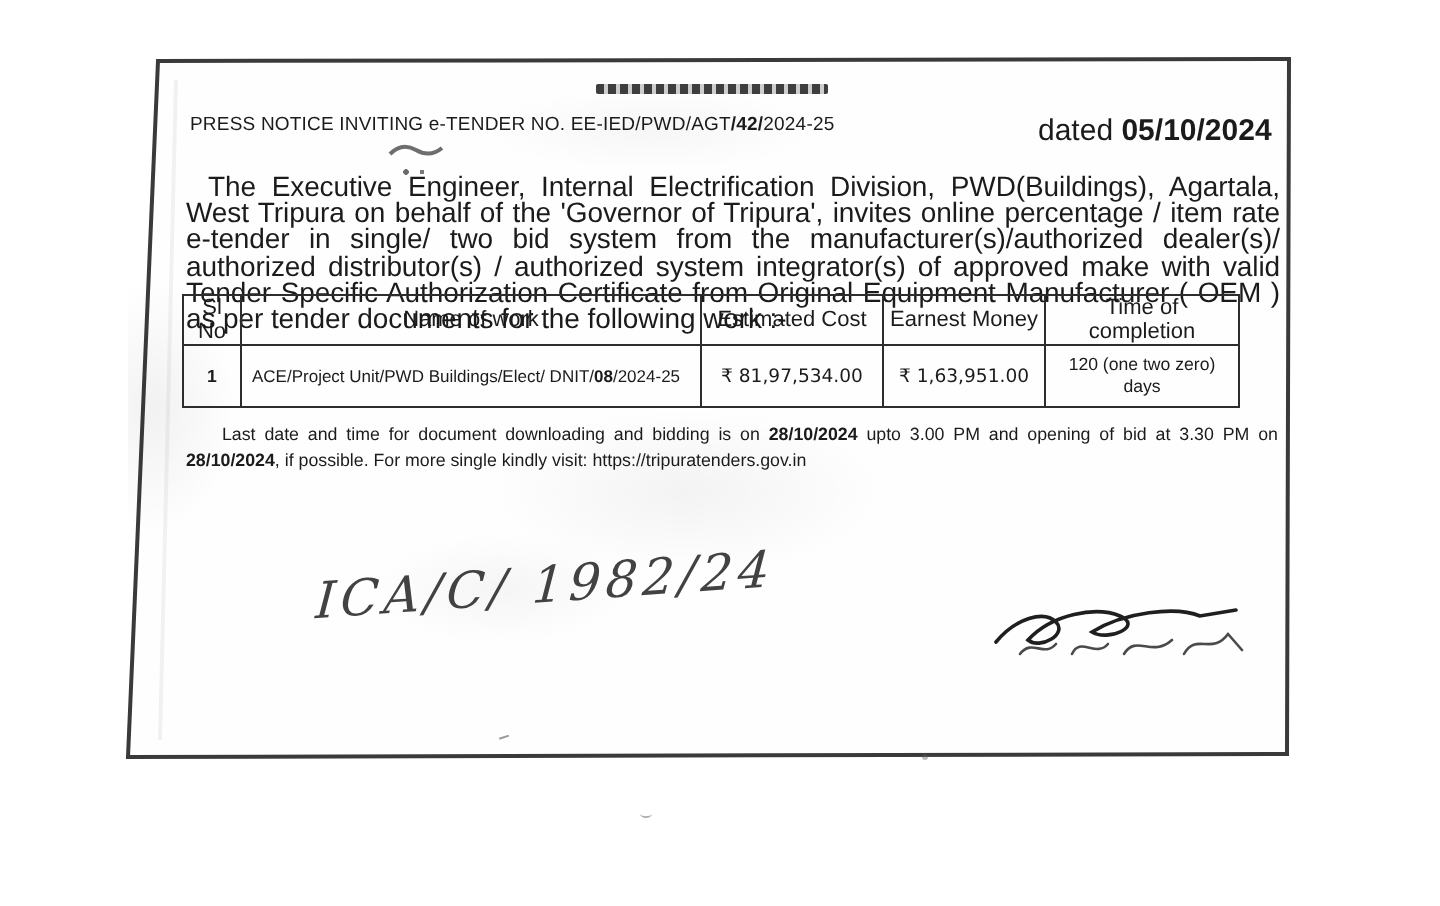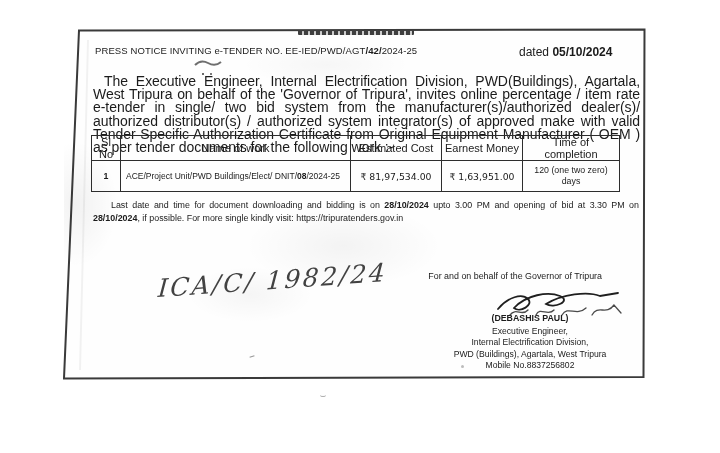--- a/index.html
+++ b/index.html
@@ -11,25 +11,25 @@
   }
   .frame-svg{position:absolute;left:0;top:0;z-index:1;}
   .blotches{
     position:absolute;left:64px;top:30px;width:582px;height:348px;z-index:2;pointer-events:none;
     background:
       radial-gradient(ellipse 140px 60px at 48% 62%, rgba(0,0,0,0.045), transparent 70%),
       radial-gradient(ellipse 90px 40px at 32% 76%, rgba(0,0,0,0.035), transparent 70%),
       radial-gradient(ellipse 120px 30px at 45% 10%, rgba(0,0,0,0.03), transparent 70%),
       radial-gradient(ellipse 60px 90px at 2% 50%, rgba(0,0,0,0.05), transparent 70%);
   }
-  .content{position:absolute;left:0;top:4px;width:720px;height:323px;z-index:3;}
+  .content{position:absolute;left:0;top:16px;width:720px;height:323px;z-index:3;}
 
   .title{position:absolute;left:95px;top:41px;font-size:9.5px;letter-spacing:0.1px;white-space:nowrap;}
   .title b{font-weight:700;}
-  .dated{position:absolute;left:519px;top:41px;font-size:12px;white-space:nowrap;}
+  .dated{position:absolute;left:519px;top:41px;font-size:15px;white-space:nowrap;}
   .dated b{font-weight:700;}
 
   .intro{
     position:absolute;left:93px;top:71px;width:547px;
     font-size:14px;line-height:13.2px;text-align:justify;text-indent:11px;
     letter-spacing:-0.05px;
   }
 
   table.work-table{
     position:absolute;left:91px;top:131px;width:528px;
@@ -144,31 +144,23 @@
           <td class="c-cost">₹ 81,97,534.00</td>
           <td class="c-em">₹ 1,63,951.00</td>
           <td class="c-time">120 (one two zero) days</td>
         </tr>
       </tbody>
     </table>
 
     <div class="schedule"><span>Last date and time for document downloading and bidding is on </span><b>28/10/2024</b><span> upto 3.00 PM and opening of bid at 3.30 PM on </span><b>28/10/2024</b><span>, if possible. For more single kindly visit: https://tripuratenders.gov.in</span></div>
 
 
-    <div class="on-behalf">For and on behalf of the Governor of Tripura</div>
 
     <div class="handwritten">ICA/C/ 1982/24</div>
 
     <svg class="sig-scribble" width="132" height="34" viewBox="0 0 132 34">
       <path d="M6,20 C16,8 30,4 36,10 C42,16 28,24 22,19 C34,6 56,2 68,7 C80,12 62,20 54,15 C70,5 96,2 108,7 L126,4" fill="none" stroke="#1f1f1f" stroke-width="1.8" stroke-linecap="round"></path>
       <path d="M18,26 C24,18 30,28 36,21 M44,26 C48,17 56,28 62,21 M70,26 C76,16 84,28 94,19 M100,26 C106,15 114,27 122,16 L129,24" fill="none" stroke="#2a2a2a" stroke-width="1.3" stroke-linecap="round" opacity="0.85"></path>
     </svg>
 
-    <div class="sig-block">
-      <div class="sig-name">(DEBASHIS PAUL)</div>
-      <div>Executive Engineer,</div>
-      <div>Internal Electrification Division,</div>
-      <div>PWD (Buildings), Agartala, West Tripura</div>
-      <div>Mobile No.8837256802</div>
-    </div>
 
   </div>
 </div>
 
 </body></html>

